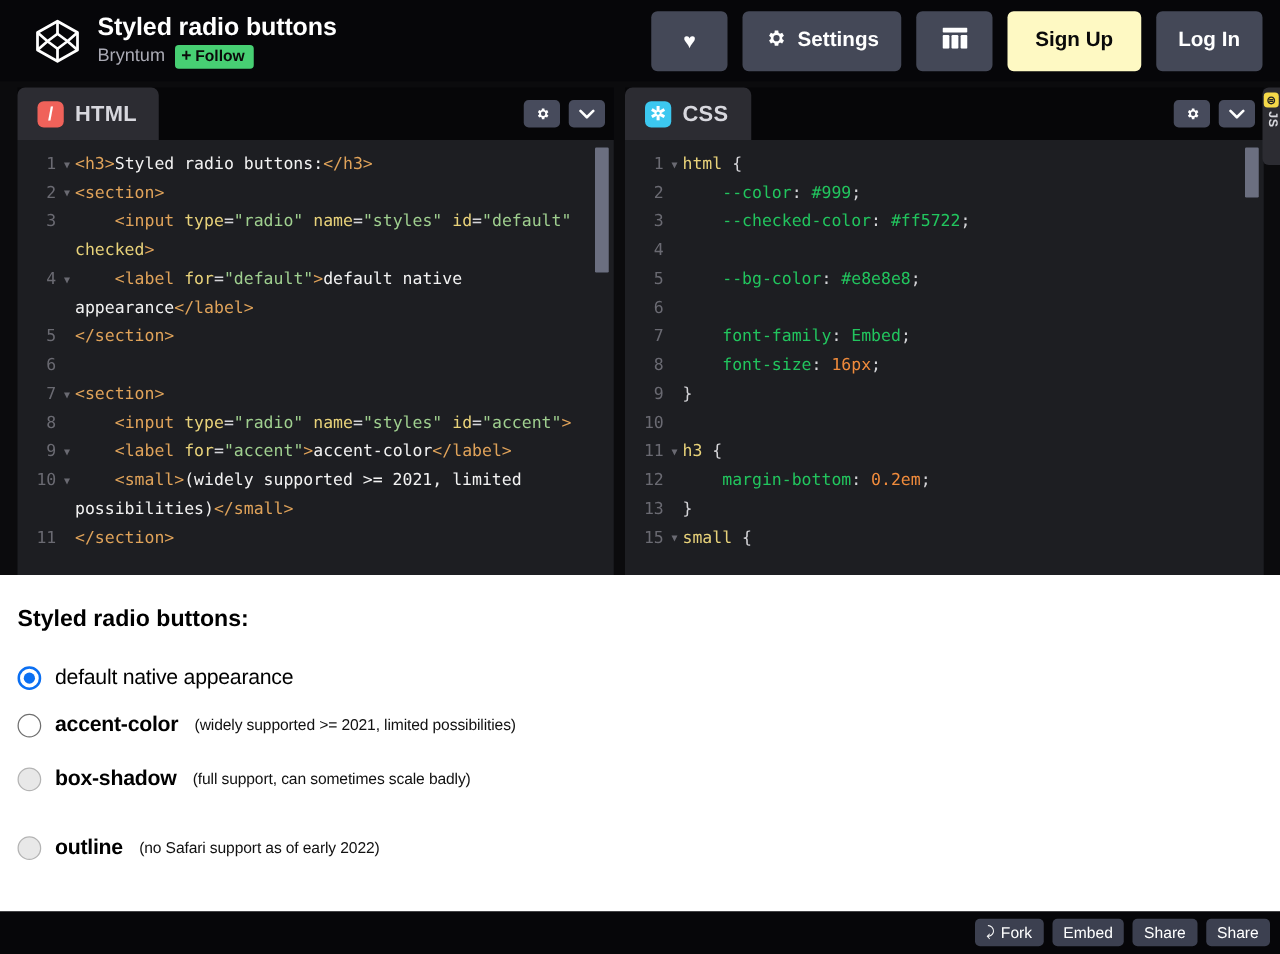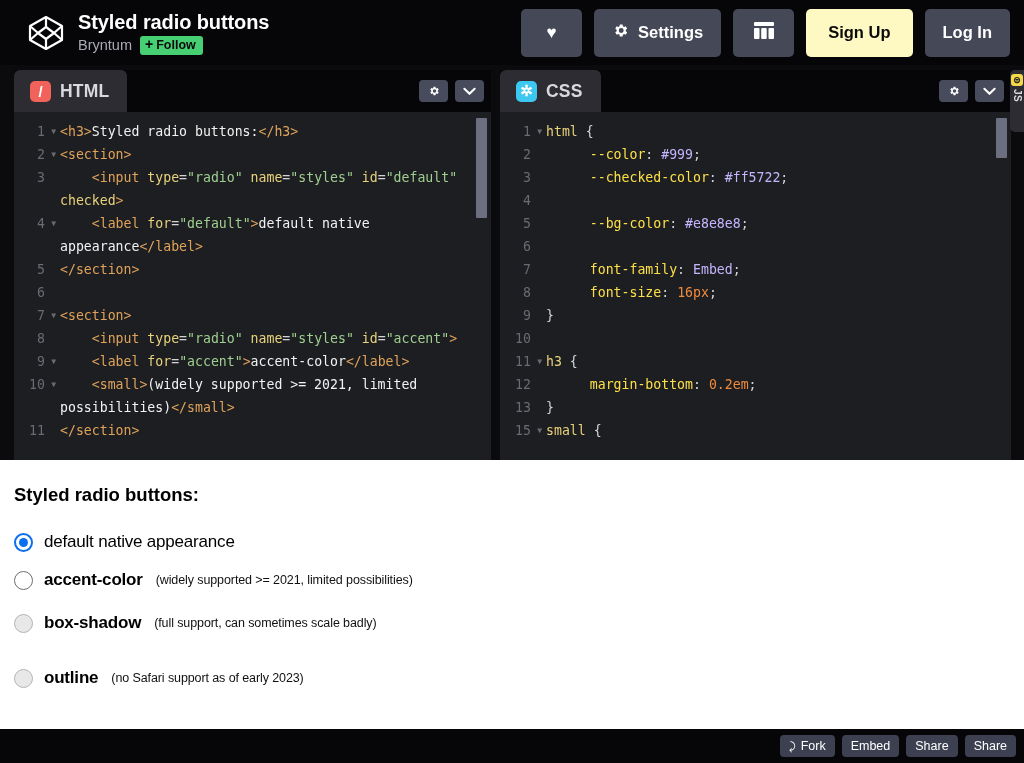--- a/index.html
+++ b/index.html
@@ -99,22 +99,22 @@
   .fold { color: #6a6a72; font-size: 8px; line-height: 23px; width: 8px; }
   .fold.empty { visibility: hidden; }
   .code-text { flex: 1; white-space: pre-wrap; word-break: break-word; padding-right: 28px; }
 
   
   .t-tag   { color: #e0a35a; }
   .t-attr  { color: #e8d27a; }
   .t-str   { color: #9fcf8f; }
   .t-txt   { color: #f2f2f2; }
   .t-sel   { color: #e8d27a; }
-  .t-prop  { color: #fde047; margin-left: 12px; }
-  .t-val   { color: #c4b5fd; }
+  .t-prop  { color: #22c55e; }
+  .t-val   { color: #22c55e; }
   .t-num   { color: #f08b3c; }
   .t-plain { color: #d4d4d8; }
   .t-brace { color: #d4d4d8; }
 
   .scrollbar {
     position: absolute; right: 4px; top: 6px; width: 11px;
     background: transparent;
   }
   .sb-thumb { width: 11px; background: #6b6f80; border-radius: 1px; }
 
@@ -484,21 +484,21 @@
           <span class="rad-note">(widely supported &gt;= 2021, limited possibilities)</span>
         </div>
         <div class="radio-row r2">
           <span class="rad grey"></span>
           <span class="rad-label bold">box-shadow</span>
           <span class="rad-note">(full support, can sometimes scale badly)</span>
         </div>
         <div class="radio-row r3">
           <span class="rad grey"></span>
           <span class="rad-label bold">outline</span>
-          <span class="rad-note">(no Safari support as of early 2023)</span>
+          <span class="rad-note">(no Safari support as of early 2022)</span>
         </div>
       </div>
   </div>
 
   <div class="footer">
     <div class="ft-right">
         <button class="ft-btn">
           <span class="fork-ico">⤸</span>
           <span>Fork</span>
         </button>

